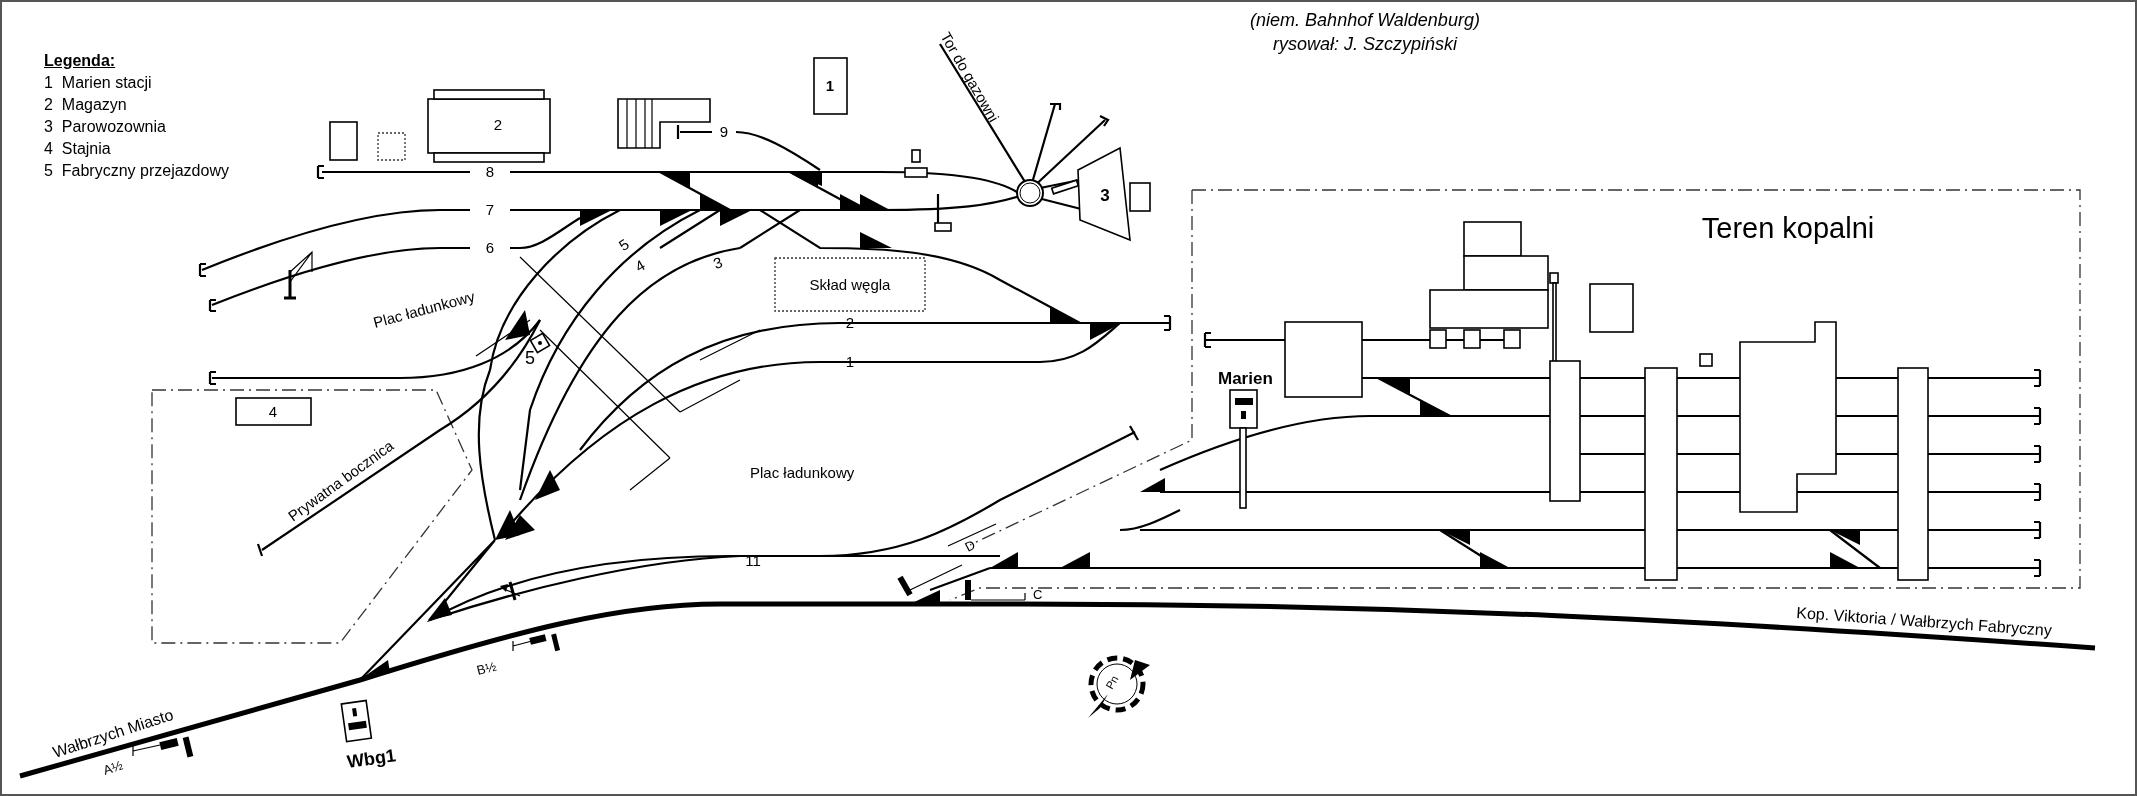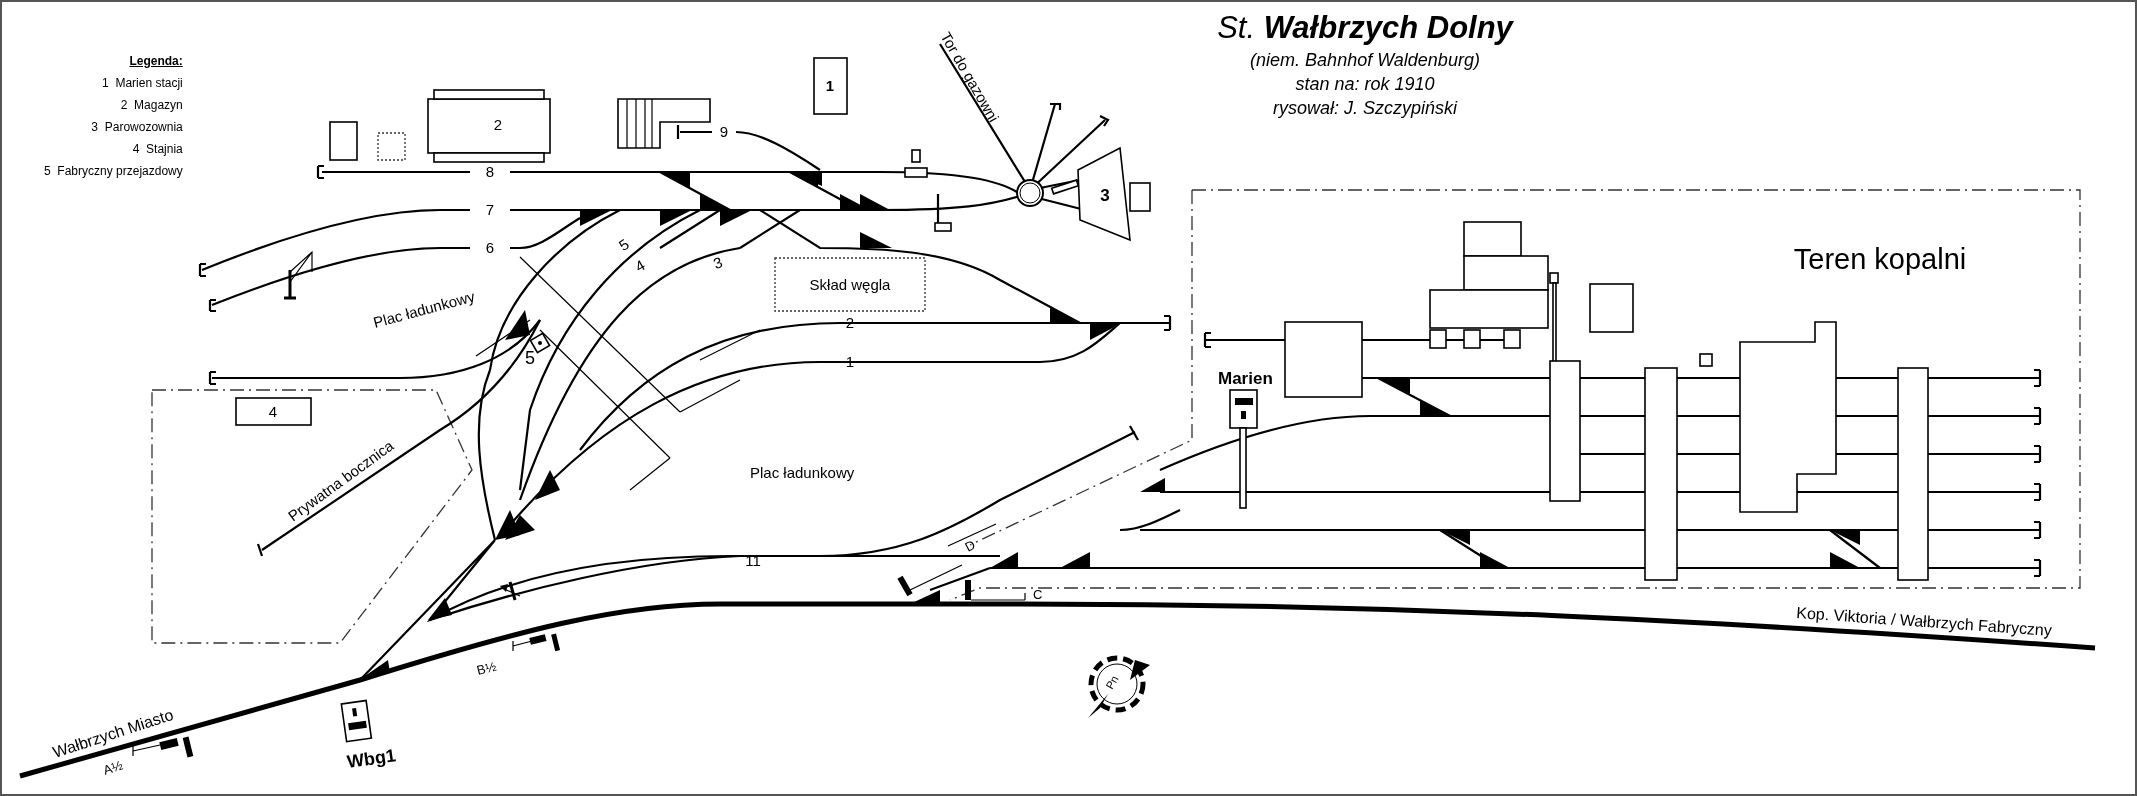--- a/index.html
+++ b/index.html
@@ -8,26 +8,26 @@
   svg { position: absolute; left: 0; top: 0; }
   .trk { fill: none; stroke: #000; stroke-width: 2.2; }
   .main { fill: none; stroke: #000; stroke-width: 5; }
   .thin { fill: none; stroke: #000; stroke-width: 1.2; }
   .bld { fill: #fff; stroke: #000; stroke-width: 1.6; }
   .dash { fill: none; stroke: #333; stroke-width: 1.3; stroke-dasharray: 14 5 2 5; }
   .dot { fill: none; stroke: #333; stroke-width: 1.3; stroke-dasharray: 2 2; }
   .frog { fill: #000; stroke: none; }
   .lbl { font-family: "Liberation Sans", sans-serif; font-size: 15px; fill: #000; }
   .num { font-family: "Liberation Sans", sans-serif; font-size: 15px; fill: #000; }
-  .legend { position: absolute; left: 44px; top: 50px; font-size: 12px; line-height: 22px; text-align: right; }
+  .legend { position: absolute; left: 44px; top: 50px; font-size: 16px; line-height: 22px; }
   .legend .title { font-weight: bold; text-decoration: underline; }
   .header { position: absolute; left: 1160px; top: 8px; width: 410px; text-align: center; font-style: italic; font-size: 18px; line-height: 24px; }
   .header .t1 { font-size: 31px; line-height: 40px; }
   .header .t1 b { font-weight: bold; }
-  .mine { position: absolute; left: 1700px; top: 210px; width: 360px; text-align: center; font-size: 29px; line-height: 36px; margin-top: 31px; }
+  .mine { position: absolute; left: 1608px; top: 210px; width: 360px; text-align: center; font-size: 29px; line-height: 36px; }
   .mine .q { font-weight: bold; }
 </style>
 </head>
 <body>
 
 <div id="frame"></div>
 
 <svg width="2137" height="796" viewBox="0 0 2137 796">
 
   <path class="dash" d="M1192,190 L2080,190 L2080,588 L980,588 L950,600 M1192,190 L1192,440 L970,545"></path>
@@ -260,21 +260,19 @@
 <div class="legend">
   <div class="title">Legenda:</div>
   <div><span>1</span>&nbsp; <span>Marien stacji</span></div>
   <div><span>2</span>&nbsp; <span>Magazyn</span></div>
   <div><span>3</span>&nbsp; <span>Parowozownia</span></div>
   <div><span>4</span>&nbsp; <span>Stajnia</span></div>
   <div><span>5</span>&nbsp; <span>Fabryczny przejazdowy</span></div>
 </div>
 
 <div class="header">
-  <div class="t1"><span>St.</span> <b>Wałbrzych Dolny</b></div>
   <div>(niem. Bahnhof Waldenburg)</div>
-  <div>stan na: rok 1910</div>
   <div>rysował: J. Szczypiński</div>
 </div>
 
 <div class="mine">
   <div>Teren kopalni</div>
 </div>
 
 </body></html>

